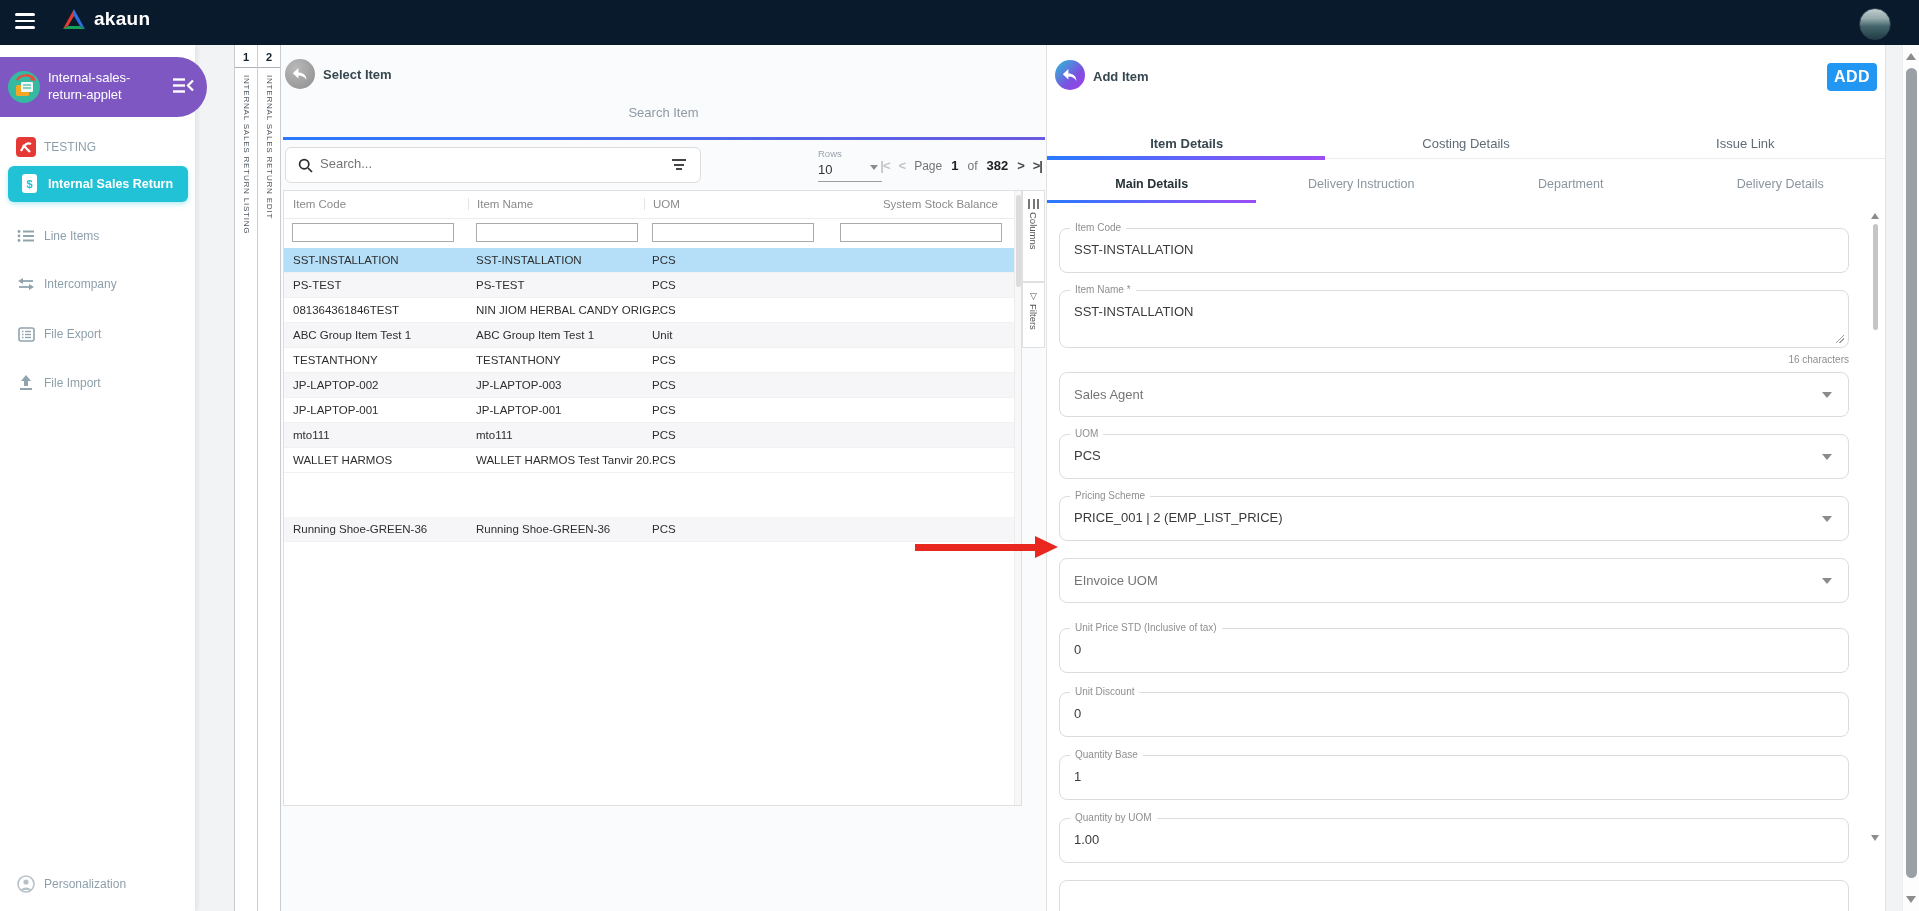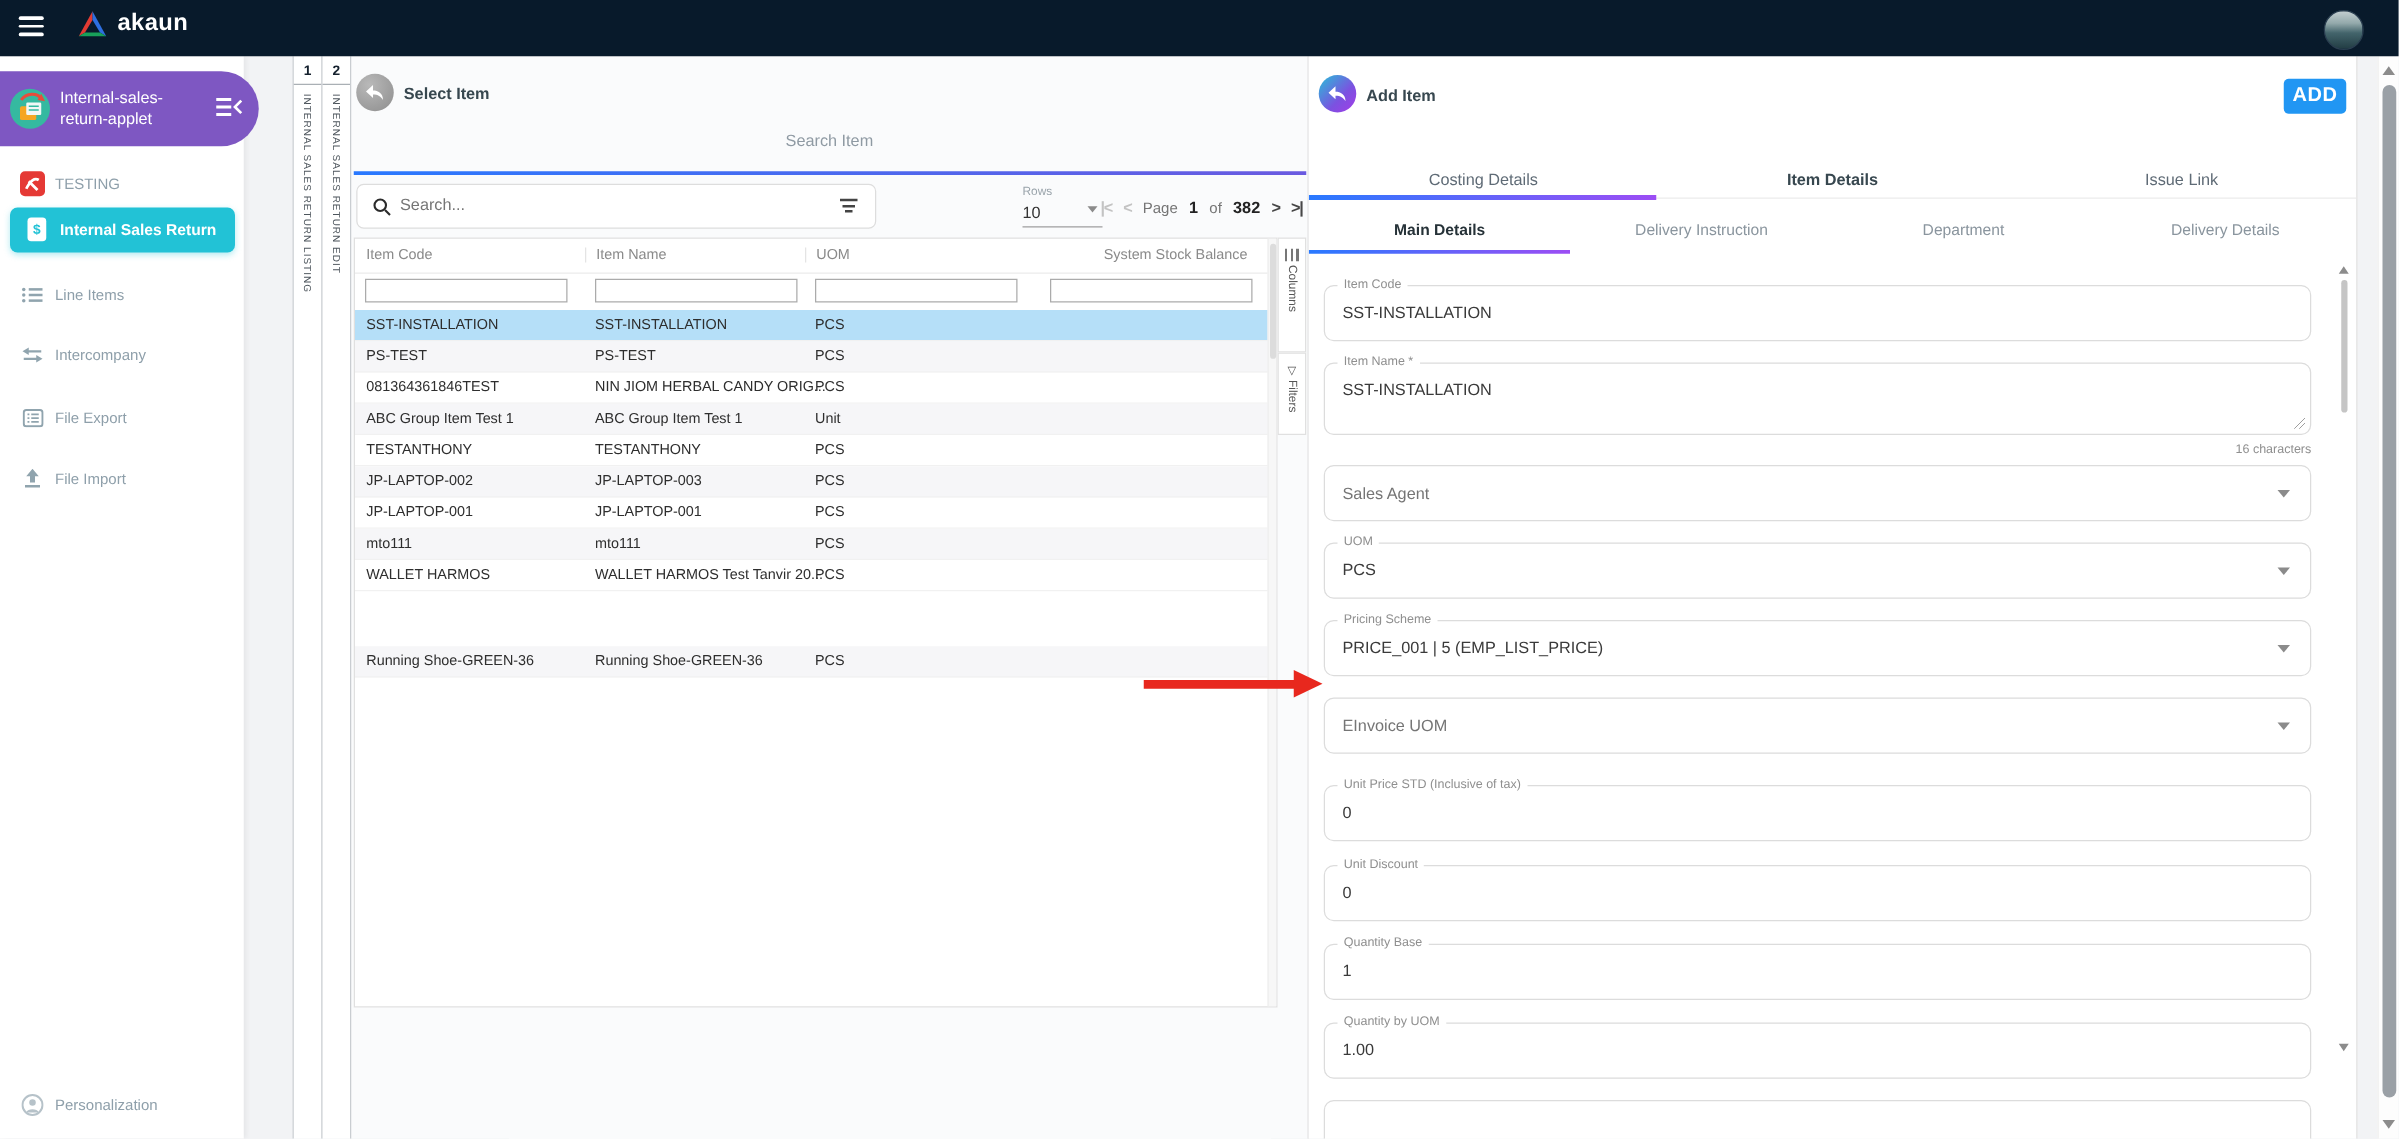--- a/index.html
+++ b/index.html
@@ -395,22 +395,22 @@
   <div class="right-panel">
     <div class="back-btn back-grad">
       <svg width="16" height="14" viewBox="0 0 20 17">
         <path d="M8 1 L1 7.5 L8 14 V10.5 C13 10.5 16 12.5 18 16 C18 9 13 6.5 8 6.5 Z" fill="#fff"></path>
       </svg>
     </div>
     <div class="panel-title" style="left:46px; top:24px;">Add Item</div>
     <button class="add-btn">ADD</button>
 
     <div class="tabs">
+      <div class="tab active">Item Details</div>
       <div class="tab">Costing Details</div>
-      <div class="tab active">Item Details</div>
       <div class="tab">Issue Link</div>
     </div>
     <div class="tabs-base"></div>
     <div class="tabs-underline"></div>
 
     <div class="subtabs">
       <div class="subtab active">Main Details</div>
       <div class="subtab">Delivery Instruction</div>
       <div class="subtab">Department</div>
       <div class="subtab">Delivery Details</div>
@@ -435,21 +435,21 @@
     </div>
 
     <div class="ofield" style="top:389px; height:45px;">
       <span class="flabel">UOM</span>
       <span class="fvalue">PCS</span>
       <span class="fcaret"></span>
     </div>
 
     <div class="ofield" style="top:451px; height:45px;">
       <span class="flabel">Pricing Scheme</span>
-      <span class="fvalue">PRICE_001 | 5 (EMP_LIST_PRICE)</span>
+      <span class="fvalue">PRICE_001 | 2 (EMP_LIST_PRICE)</span>
       <span class="fcaret"></span>
     </div>
 
     <div class="ofield" style="top:513px; height:45px;">
       <span class="fplaceholder">EInvoice UOM</span>
       <span class="fcaret"></span>
     </div>
 
     <div class="ofield" style="top:583px; height:45px;">
       <span class="flabel">Unit Price STD (Inclusive of tax)</span>

